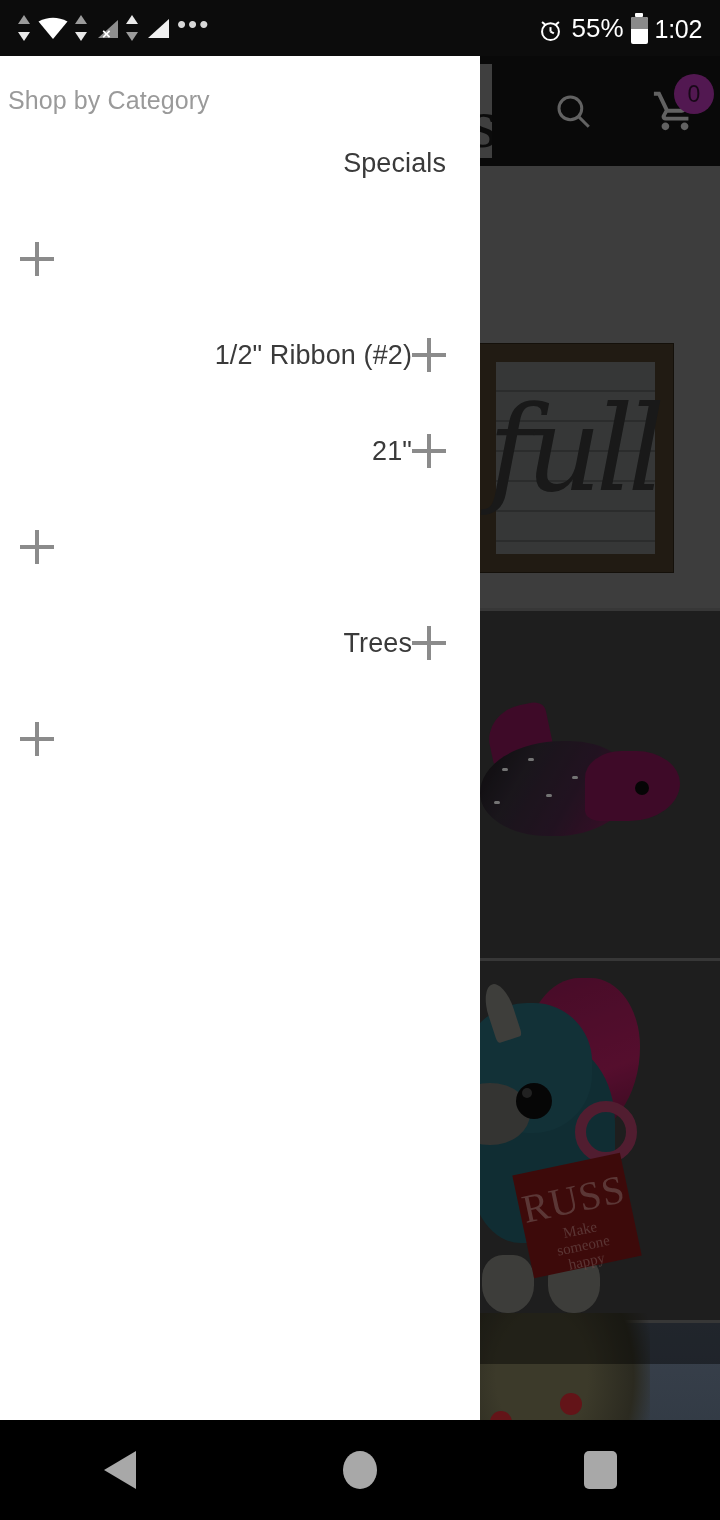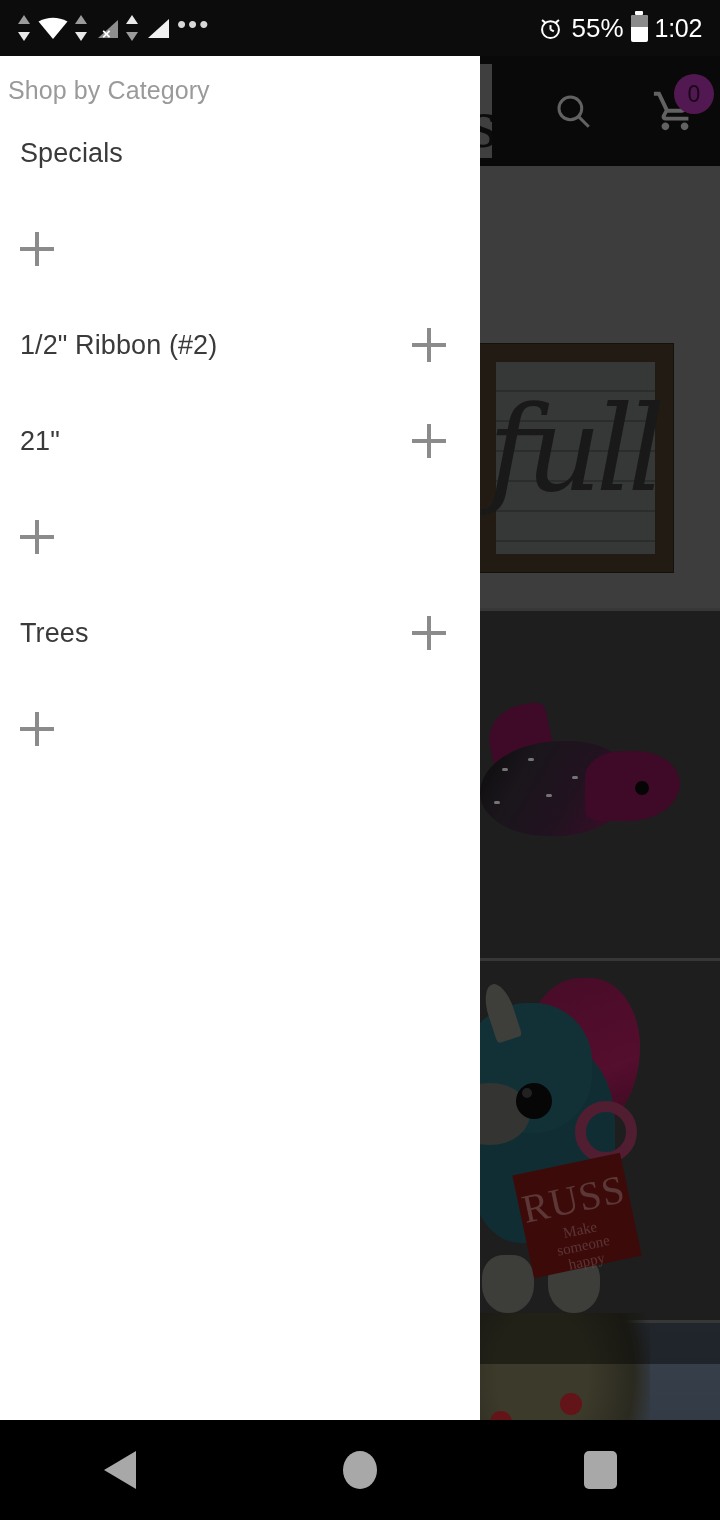--- a/index.html
+++ b/index.html
@@ -11,21 +11,21 @@
   }
   #screen { position:relative; width:720px; height:1520px; background:#000; overflow:hidden; }
 
   
   .status-bar {
     position:absolute; top:0; left:0; width:720px; height:56px;
     background:#0c0c0c; display:flex; align-items:center;
     padding:0 18px; z-index:60;
   }
   .sb-left { display:flex; align-items:center; gap:6px; }
-  .sb-right { margin-left:auto; display:flex; align-items:center; gap:7px; }
+  .sb-right { margin-left:auto; display:flex; align-items:flex-end; gap:7px; }
   .sb-time { color:#fff; font-size:25px; letter-spacing:-.3px; }
   .sb-batt-txt { color:#fff; font-size:26px; }
   .sb-dots { color:#d8d8d8; font-size:26px; letter-spacing:2px; line-height:0.4; padding-bottom:8px;}
 
   .ic-updown { width:13px; height:30px; position:relative; }
   .ic-updown .up, .ic-updown .dn {
     position:absolute; left:0; width:0; height:0;
     border-left:6.5px solid transparent; border-right:6.5px solid transparent;
   }
   .ic-updown .up { top:2px; border-bottom:9px solid #9b9b9b; }
@@ -142,27 +142,27 @@
   .avatar .head { position:absolute; left:50%; top:22px; transform:translateX(-50%);
     width:79px; height:79px; border-radius:50%; background:#989898; }
   .avatar .body { position:absolute; left:50%; bottom:-36px; transform:translateX(-50%);
     width:142px; height:108px; border-radius:50% 50% 45% 45%; background:#989898; }
   .drawer-login {
     color:#ffffff; font-size:30px; margin-top:44px; font-weight:300; letter-spacing:.2px;
   }
 
   .drawer-list { padding-top:0; background:#fff; }
   .list-title {
-    color:#9a9a9a; font-size:25px; padding:20px 0 0 8px; font-weight:400; letter-spacing:.1px;
+    color:#9a9a9a; font-size:25px; padding:30px 0 0 8px; font-weight:400; letter-spacing:.1px;
   }
   .menu-item {
     height:96px; display:flex; align-items:center; padding:0 34px 0 20px;
     color:#3a3a3a; font-size:27px; font-weight:400;
   }
-  .menu-item .label { flex:1; letter-spacing:.1px; }
+  .menu-item .label { flex:1; letter-spacing:.1px;text-align:right; }
   .plus { width:34px; height:34px; position:relative; flex:0 0 auto; }
   .plus::before, .plus::after { content:''; position:absolute; background:#8b8b8b; }
   .plus::before { left:0; top:15px; width:34px; height:4px; }
   .plus::after  { top:0; left:15px; width:4px; height:34px; }
 
   
   .navbar {
     position:absolute; bottom:0; left:0; width:720px; height:100px;
     background:#000; display:flex; align-items:center; justify-content:space-around; z-index:70;
   }

